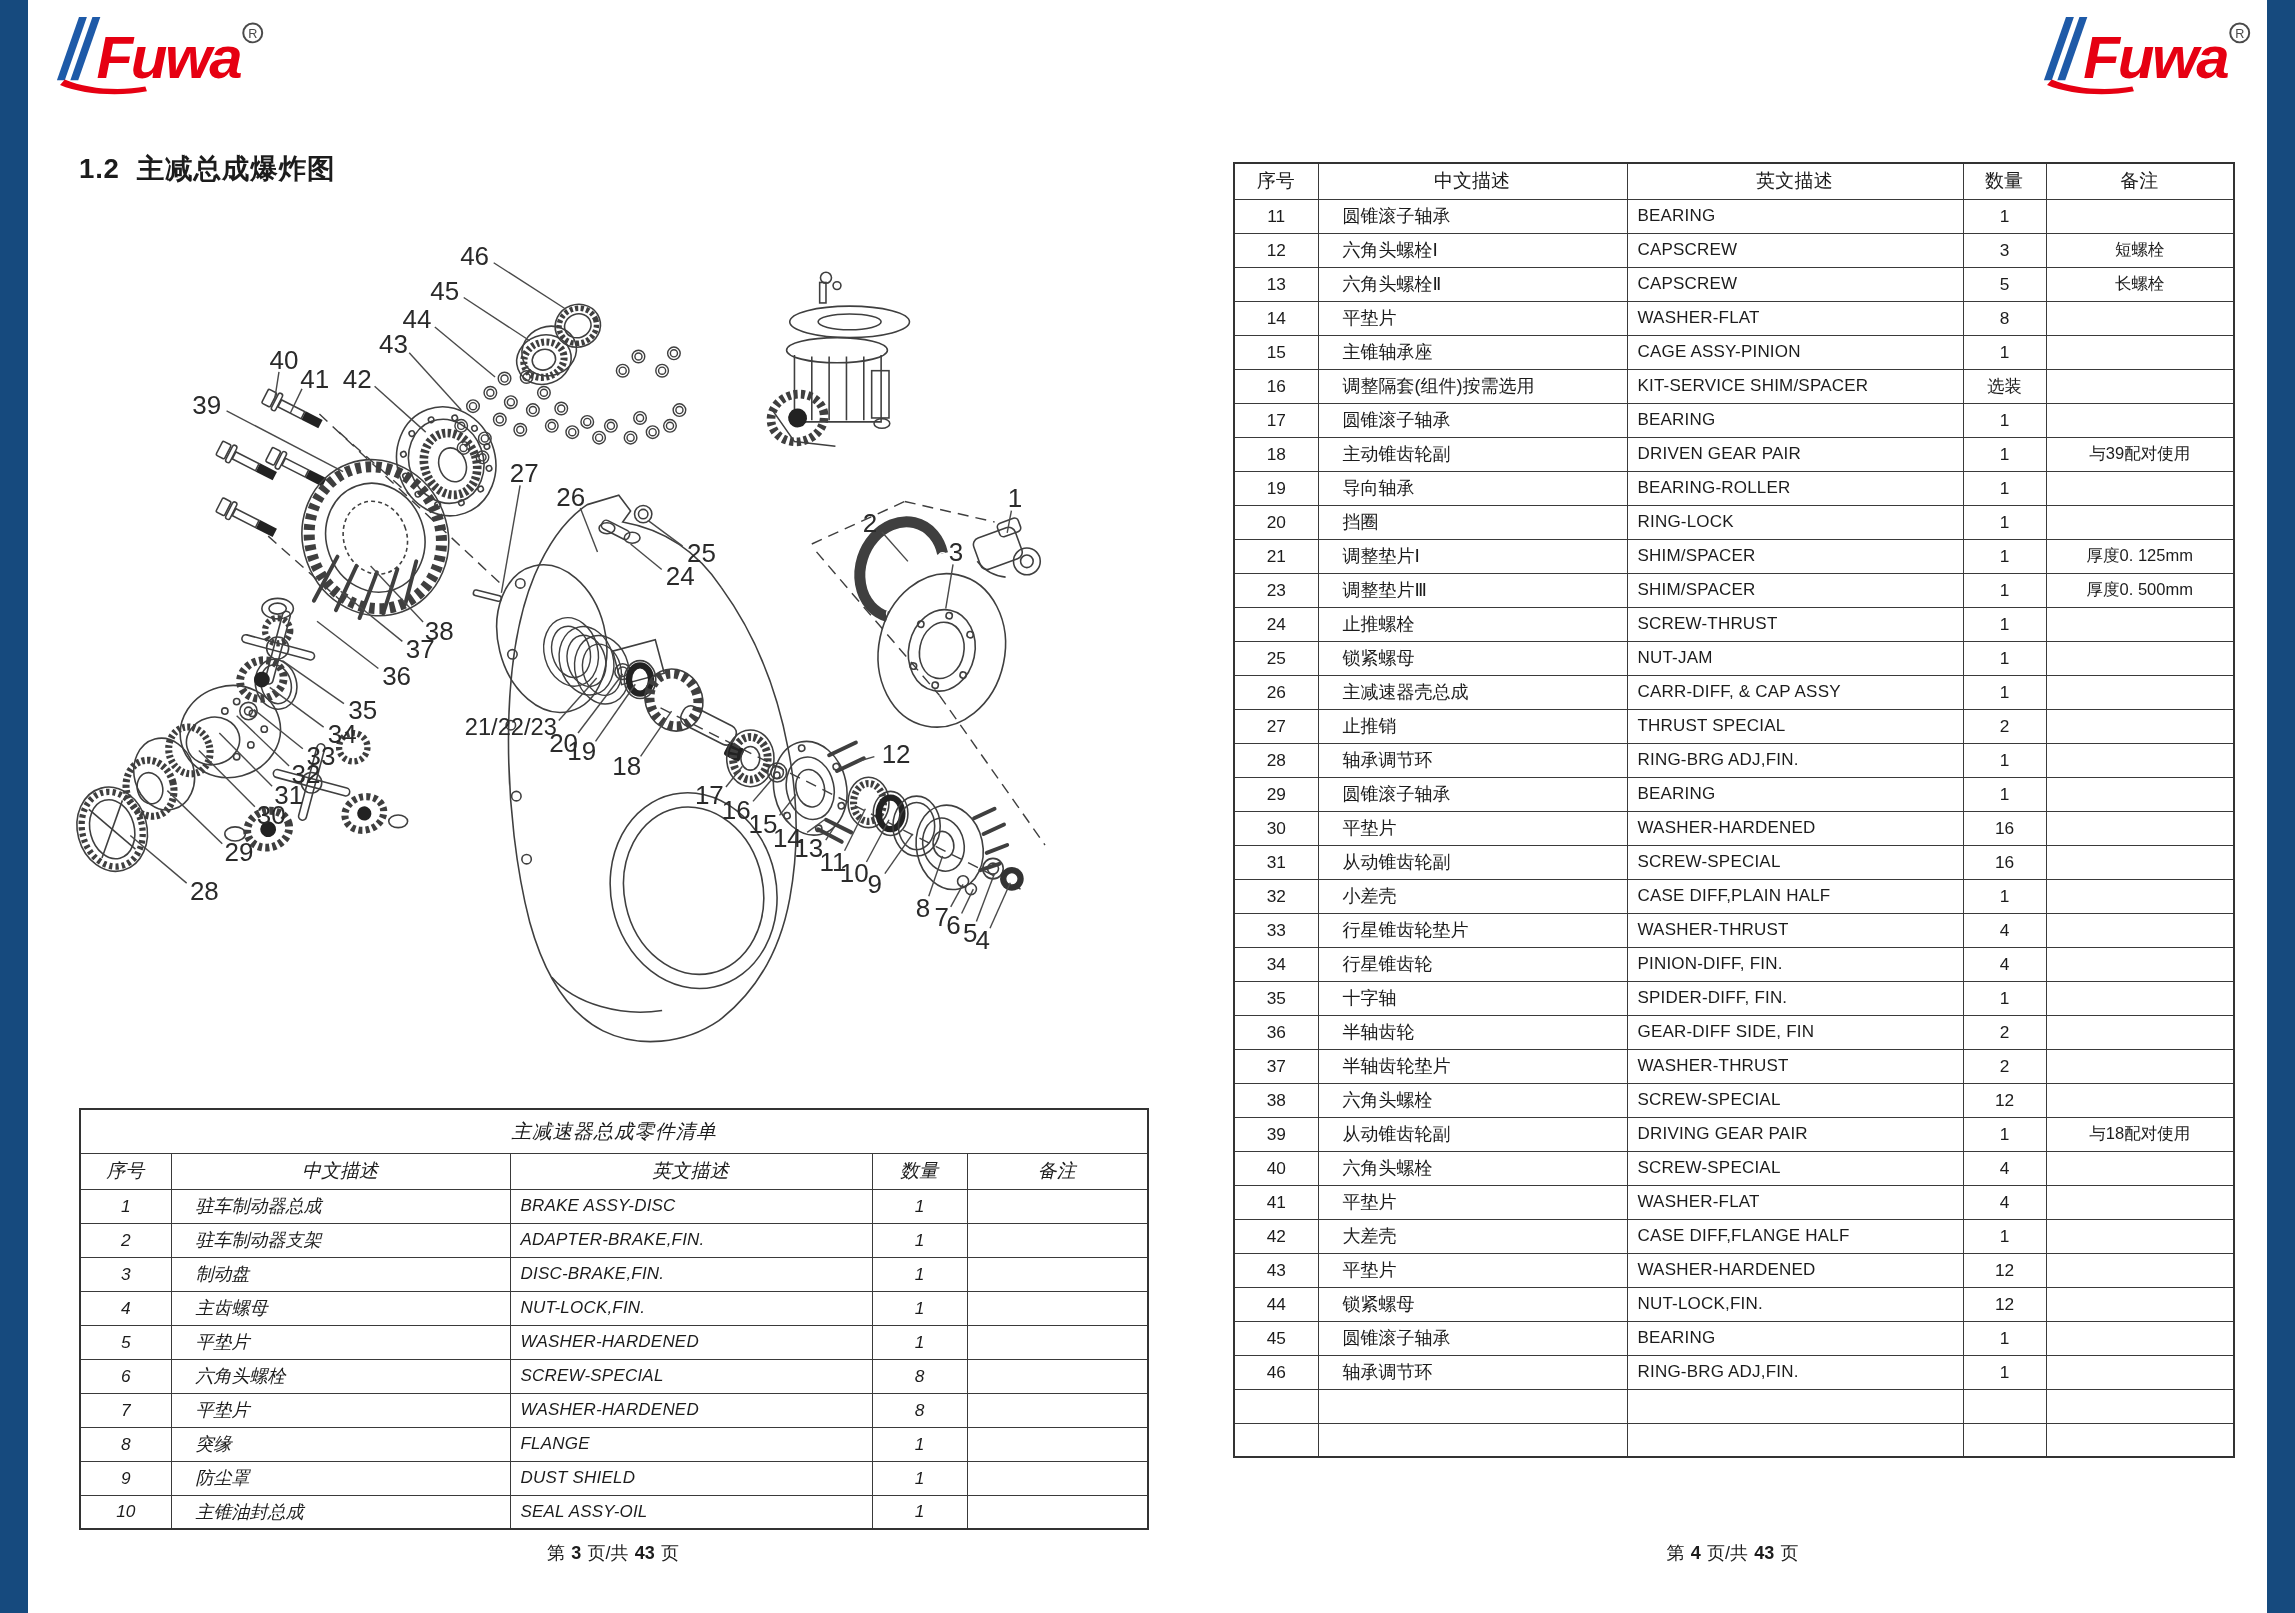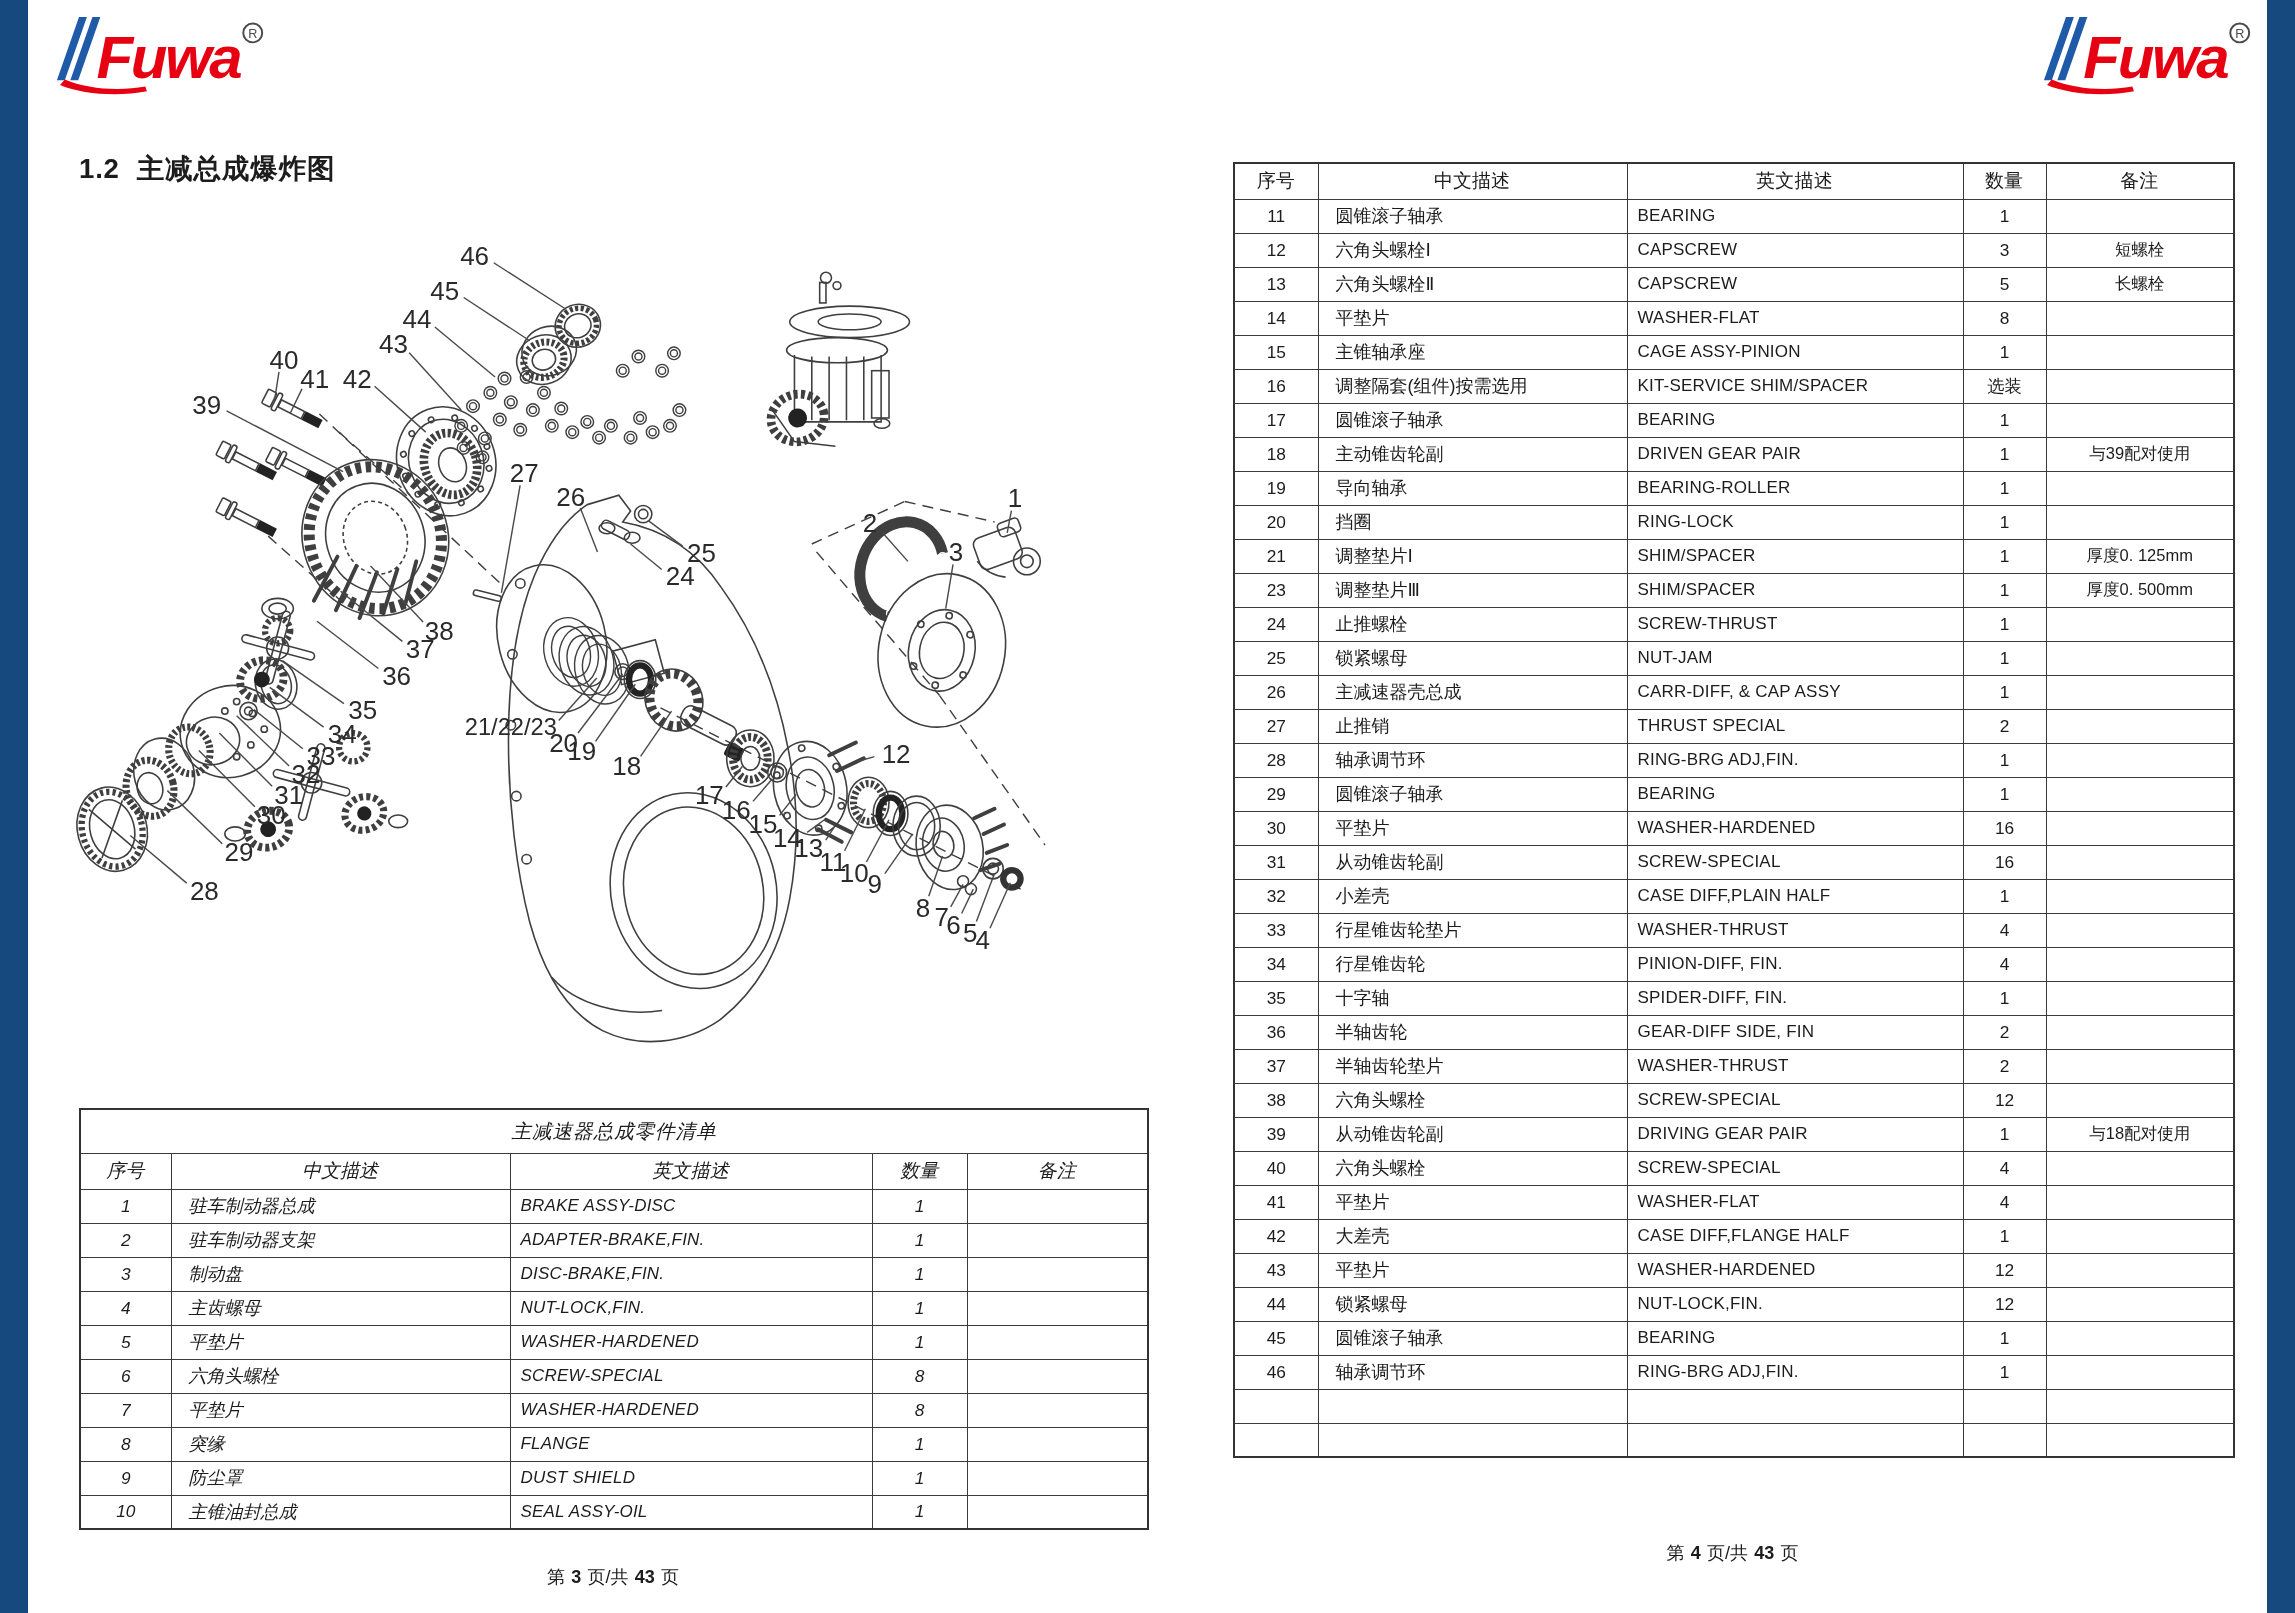--- a/index.html
+++ b/index.html
@@ -10,37 +10,37 @@
   .logo{position:absolute;top:11px;width:229px;height:88px;}
   #logo-left{left:49px;} #logo-right{left:2036px;}
   #heading{position:absolute;left:79px;top:150px;font-size:27.6px;font-weight:600;
            letter-spacing:0.8px;white-space:pre;}
   
   table{border-collapse:collapse;table-layout:fixed;}
   .grid{border:2.4px solid #333;}
   .grid td,.grid th{border:1.6px solid #3a3a3a;font-weight:400;overflow:hidden;
         white-space:nowrap;vertical-align:middle;}
   .c-seq{text-align:center;font-size:17.3px;}
-  .c-cn{text-align:left;padding-left:17px;font-size:18px;}
+  .c-cn{text-align:left;padding-left:24px;font-size:18px;}
   .c-en{text-align:left;padding-left:10px;font-size:17px;letter-spacing:0.2px;}
   .c-qty{text-align:center;font-size:17.3px;}
   .c-note{text-align:center;font-size:16.5px;}
   .hdr td{text-align:center;font-size:19px;font-weight:500;padding-left:0;}
   #left-table-wrap{position:absolute;left:79px;top:1108px;font-style:italic;}
   #left-table{width:1068px;}
   #left-table tr{height:34px;}
   #left-table tr.title-row{height:44px;}
   #left-table tr.hdr{height:36px;}
   .title-cell{text-align:center;font-size:19.7px;letter-spacing:0.8px;}
   #right-table-wrap{position:absolute;left:1233px;top:162px;}
   #right-table{width:999px;}
   #right-table tr{height:34px;}
   #right-table tr.hdr{height:36px;}
   .footer{position:absolute;top:1541px;text-align:center;font-size:18px;}
-  #footer-left{left:79px;width:1068px;margin-top:24px;}
+  #footer-left{left:79px;width:1068px;}
   #footer-right{left:1233px;width:999px;}
   .footer b{font-weight:700;margin:0 4.7px;}
   .footer span{margin:0 1.6px;}
   #diagram{position:absolute;left:63px;top:221px;}
 </style>
 </head>
 <body>
 
 <div class="navy" id="navy-left"></div>
 <div class="navy" id="navy-right"></div>

